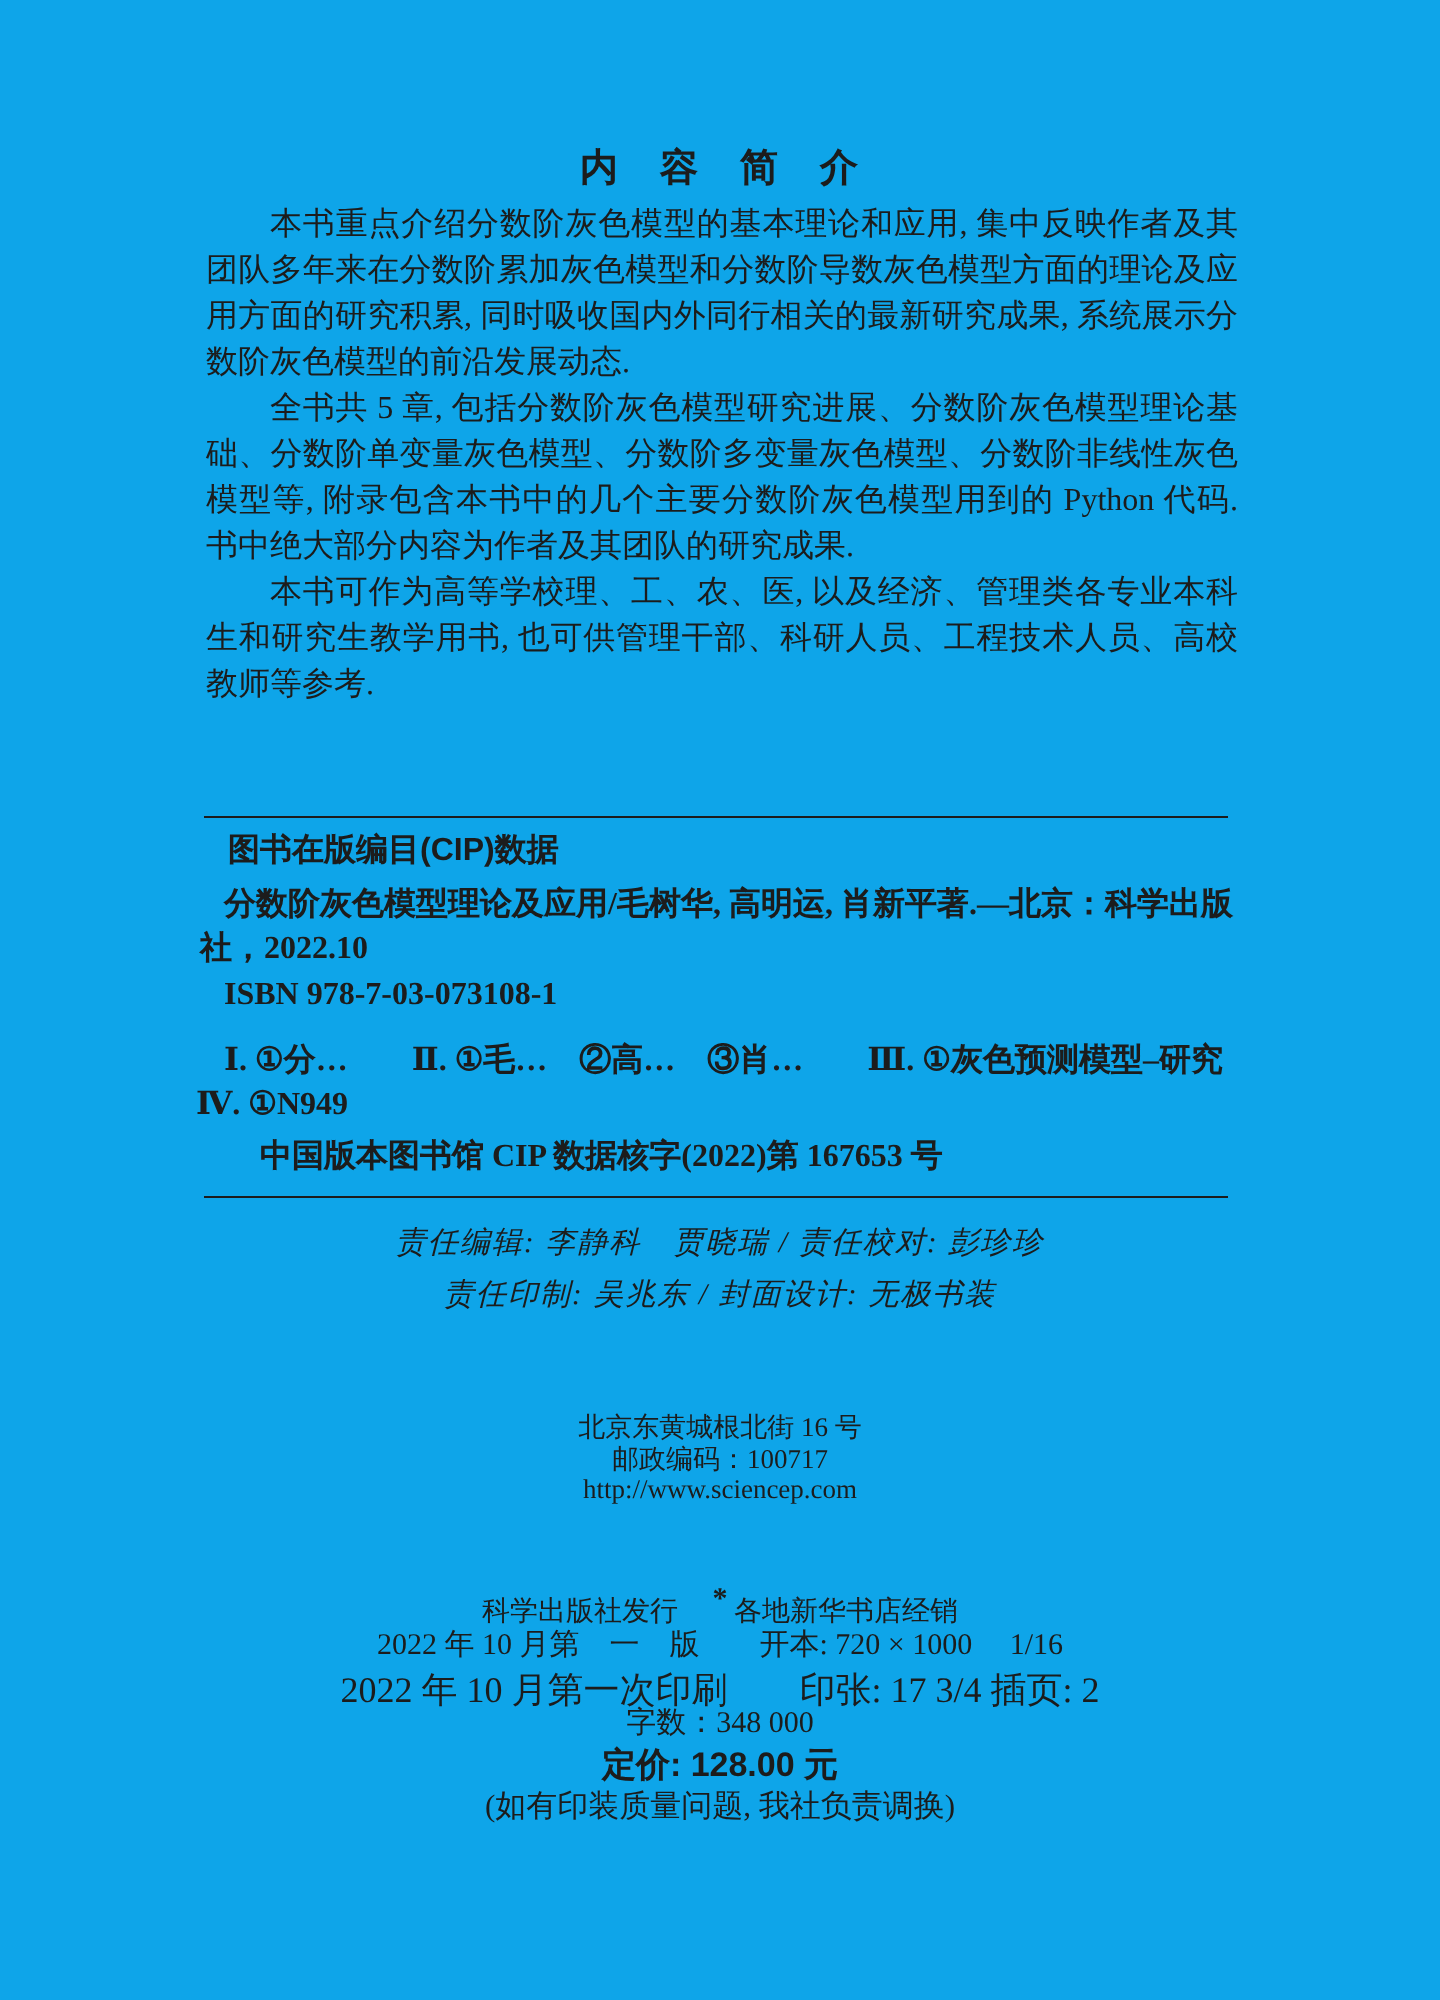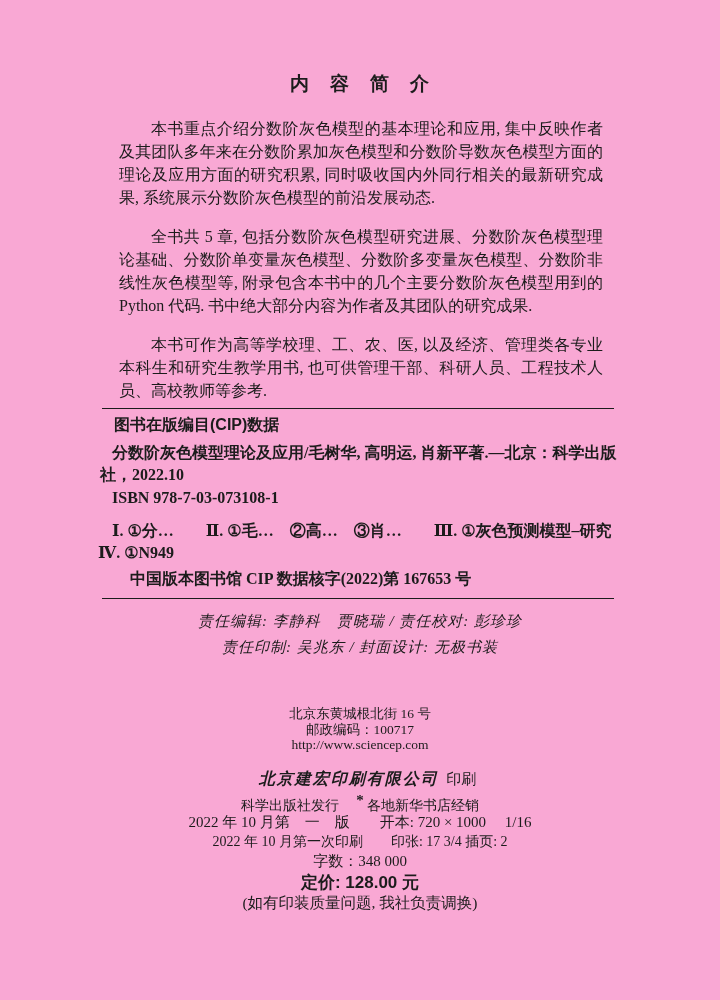--- a/index.html
+++ b/index.html
@@ -4,21 +4,21 @@
 <style>
   html, body {
     margin: 0;
     padding: 0;
     background: #ffffff;
   }
   .page {
     position: relative;
     width: 720px;
     height: 1000px;
-    background: #f9a8d4;
+    background: #0ea5e9;
     color: #1c1c1c;
     font-family: "Liberation Serif", "DejaVu Serif", serif;
     overflow: hidden;
   }
   .centered {
     position: absolute;
     left: 0;
     width: 720px;
     text-align: center;
     white-space: pre;
@@ -33,21 +33,21 @@
   .intro {
     position: absolute;
     top: 101px;
     left: 103px;
     width: 516px;
     font-size: 16px;
     line-height: 23px;
     text-align: justify;
   }
   .intro p {
-    margin: 16px;
+    margin: 0;
     text-indent: 2em;
   }
   .rule {
     position: absolute;
     left: 102px;
     width: 512px;
     height: 0;
     border-top: 1px solid #1c1c1c;
   }
   .rule-top { top: 408px; }
@@ -93,21 +93,21 @@
   .pub-printer-line { top: 752px; font-size: 15px; }
   .pub-printer-line .calli {
     font-weight: 700;
     font-style: italic;
     font-size: 16px;
     letter-spacing: 2px;
   }
   .pub-distribution { top: 774px; font-size: 14px; margin-top: 23px; }
   .pub-star { top: 792px; font-size: 15px; font-weight: 700; }
   .print-edition    { top: 813px; font-size: 15px; }
-  .print-impression { top: 833px; font-size: 14px; }
+  .print-impression { top: 833px; font-size: 18px; }
   .print-wordcount  { top: 852px; font-size: 15px; }
   .print-price {
     top: 871px;
     font-size: 17px;
     font-weight: 700;
     font-family: "Liberation Sans", "DejaVu Sans", sans-serif;
   }
   .print-note { top: 893px; font-size: 15.5px; }
 </style>
 </head>
@@ -142,23 +142,20 @@
   <div class="centered credits-line credits-1">责任编辑: 李静科　贾晓瑞 / 责任校对: 彭珍珍</div>
   <div class="centered credits-line credits-2">责任印制: 吴兆东 / 封面设计: 无极书装</div>
 
 
   <div class="centered pub-address">北京东黄城根北街 16 号</div>
 
   <div class="centered pub-postcode">邮政编码：100717</div>
 
   <div class="centered pub-website">http://www.sciencep.com</div>
 
-  <div class="centered pub-printer-line">
-    <span class="calli">北京建宏印刷有限公司</span><span>  印刷</span>
-  </div>
 
   <div class="centered pub-distribution">科学出版社发行　　各地新华书店经销</div>
 
   <div class="centered pub-star">*</div>
 
   <div class="centered print-edition">2022 年 10 月第　一　版　　开本: 720 × 1000　 1/16</div>
 
   <div class="centered print-impression">2022 年 10 月第一次印刷　　印张: 17 3/4 插页: 2</div>
 
   <div class="centered print-wordcount">字数：348 000</div>

